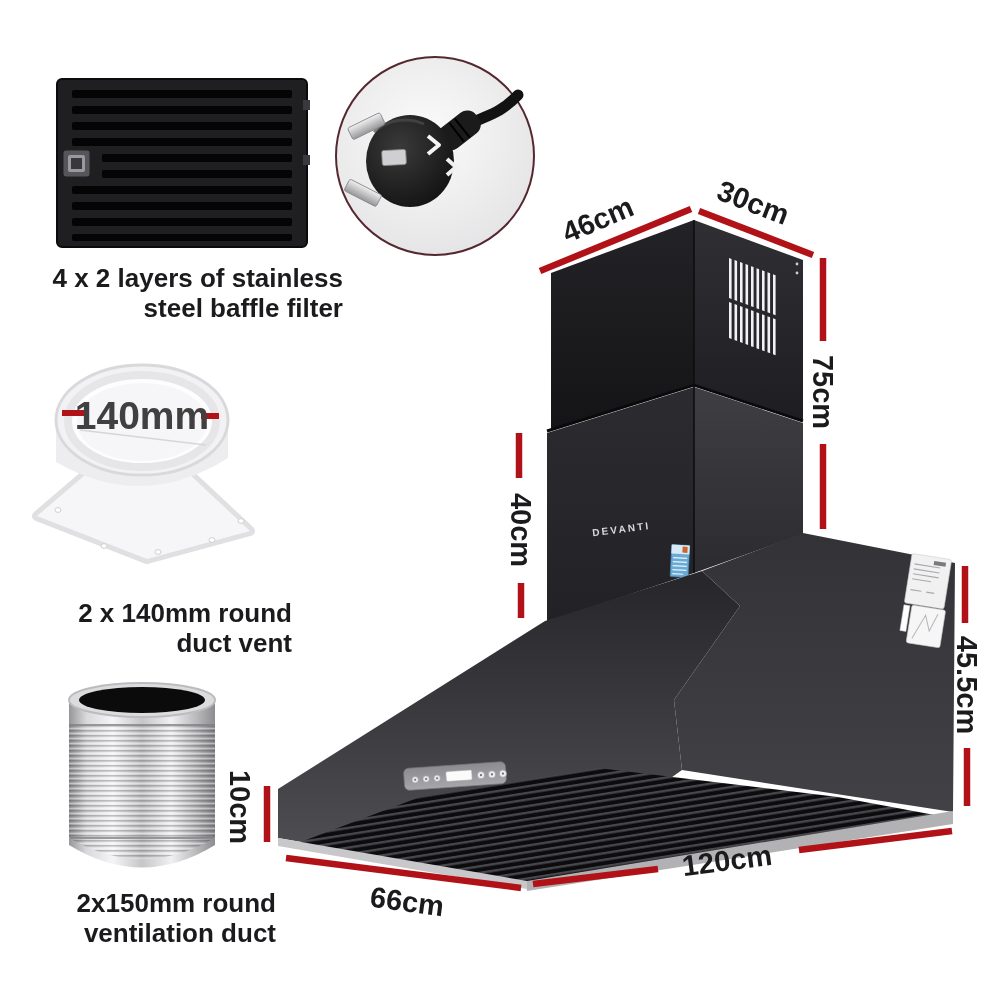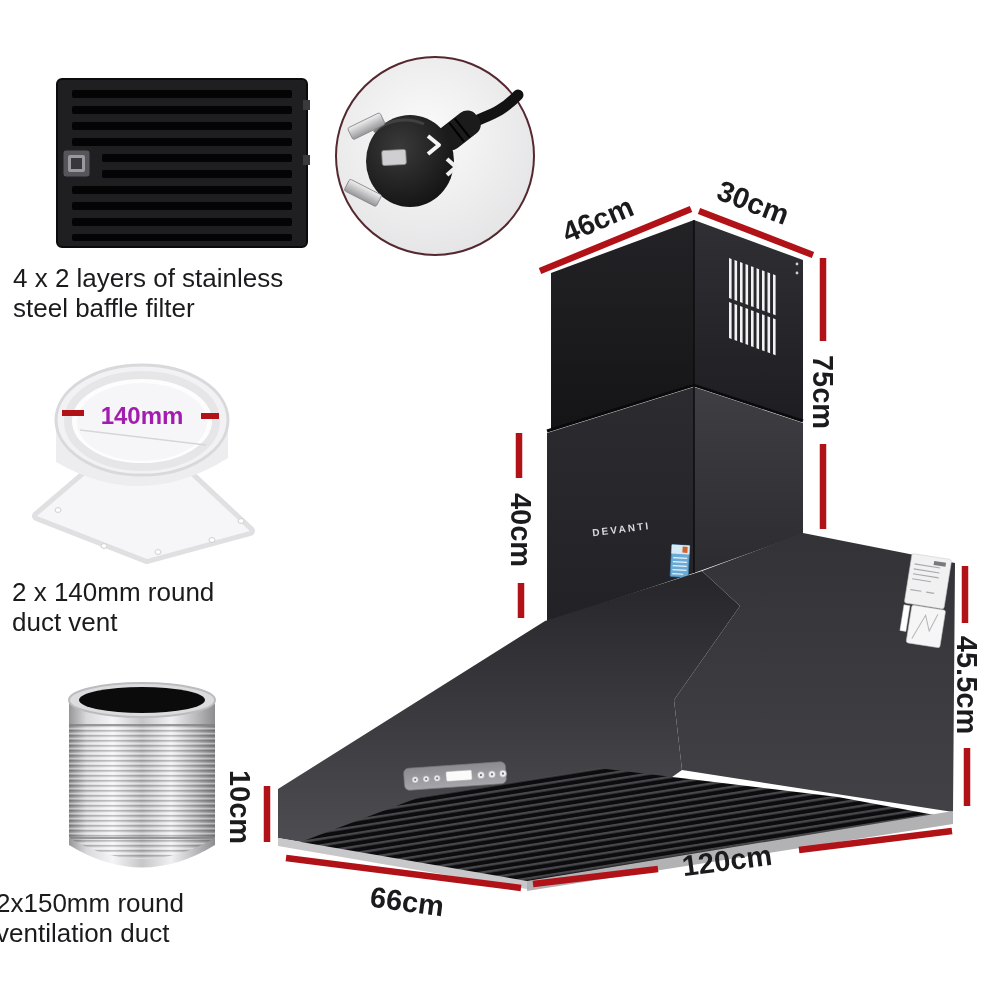--- a/index.html
+++ b/index.html
@@ -1,23 +1,23 @@
 <!DOCTYPE html>
 <html><head>
 <meta charset="utf-8">
 <style>
   html,body{margin:0;padding:0;background:#ffffff;}
   .stage{position:relative;width:1000px;height:1000px;background:#ffffff;overflow:hidden;
          font-family:"Liberation Sans", sans-serif;color:#1b1b1d;}
   .stage svg{position:absolute;left:0;top:0;}
-  .caption{position:absolute;white-space:pre-line;text-align:left;
-           font-size:26px;line-height:1.17;font-weight:400;color:#1b1b1d;
+  .caption{position:absolute;white-space:pre-line;text-align:right;
+           font-size:26px;line-height:1.17;font-weight:700;color:#1b1b1d;
            transform:translate(-50%,-50%);}
   .dim{position:absolute;font-size:29px;font-weight:600;color:#1b1b1d;white-space:nowrap;}
-  .dia{position:absolute;font-size:24px;font-weight:700;color:#a21caf;white-space:nowrap;
+  .dia{position:absolute;font-size:39px;font-weight:700;color:#404040;white-space:nowrap;
        transform:translate(-50%,-50%);}
 </style>
 </head>
 <body>
 
 <div class="stage">
 
   <svg width="1000" height="1000" viewBox="0 0 1000 1000">
     <defs>
       <linearGradient id="gFrontU" x1="0" y1="0" x2="0" y2="1">
@@ -263,21 +263,21 @@
       <line x1="799" y1="850" x2="952" y2="831"></line>
       <line x1="62" y1="413" x2="84" y2="413" stroke-width="6"></line>
       <line x1="201" y1="416" x2="219" y2="416" stroke-width="6"></line>
     </g>
   </svg>
 
   <div class="caption" style="left:178px;top:293px;width:330px;">4 x 2 layers of stainless
 steel baffle filter</div>
 
 
-  <div class="caption" style="left:152px;top:607px;width:280px;">2 x 140mm round
+  <div class="caption" style="left:152px;top:628px;width:280px;">2 x 140mm round
 duct vent</div>
 
   <div class="caption" style="left:136px;top:918px;width:280px;">2x150mm round
 ventilation duct</div>
 
   <div class="dia" style="left:142px;top:416px;">140mm</div>
 
   <div class="dim" style="left:598px;top:220px;transform:translate(-50%,-50%) rotate(-23deg);">46cm</div>
 
   <div class="dim" style="left:753px;top:203px;transform:translate(-50%,-50%) rotate(21deg);">30cm</div>

